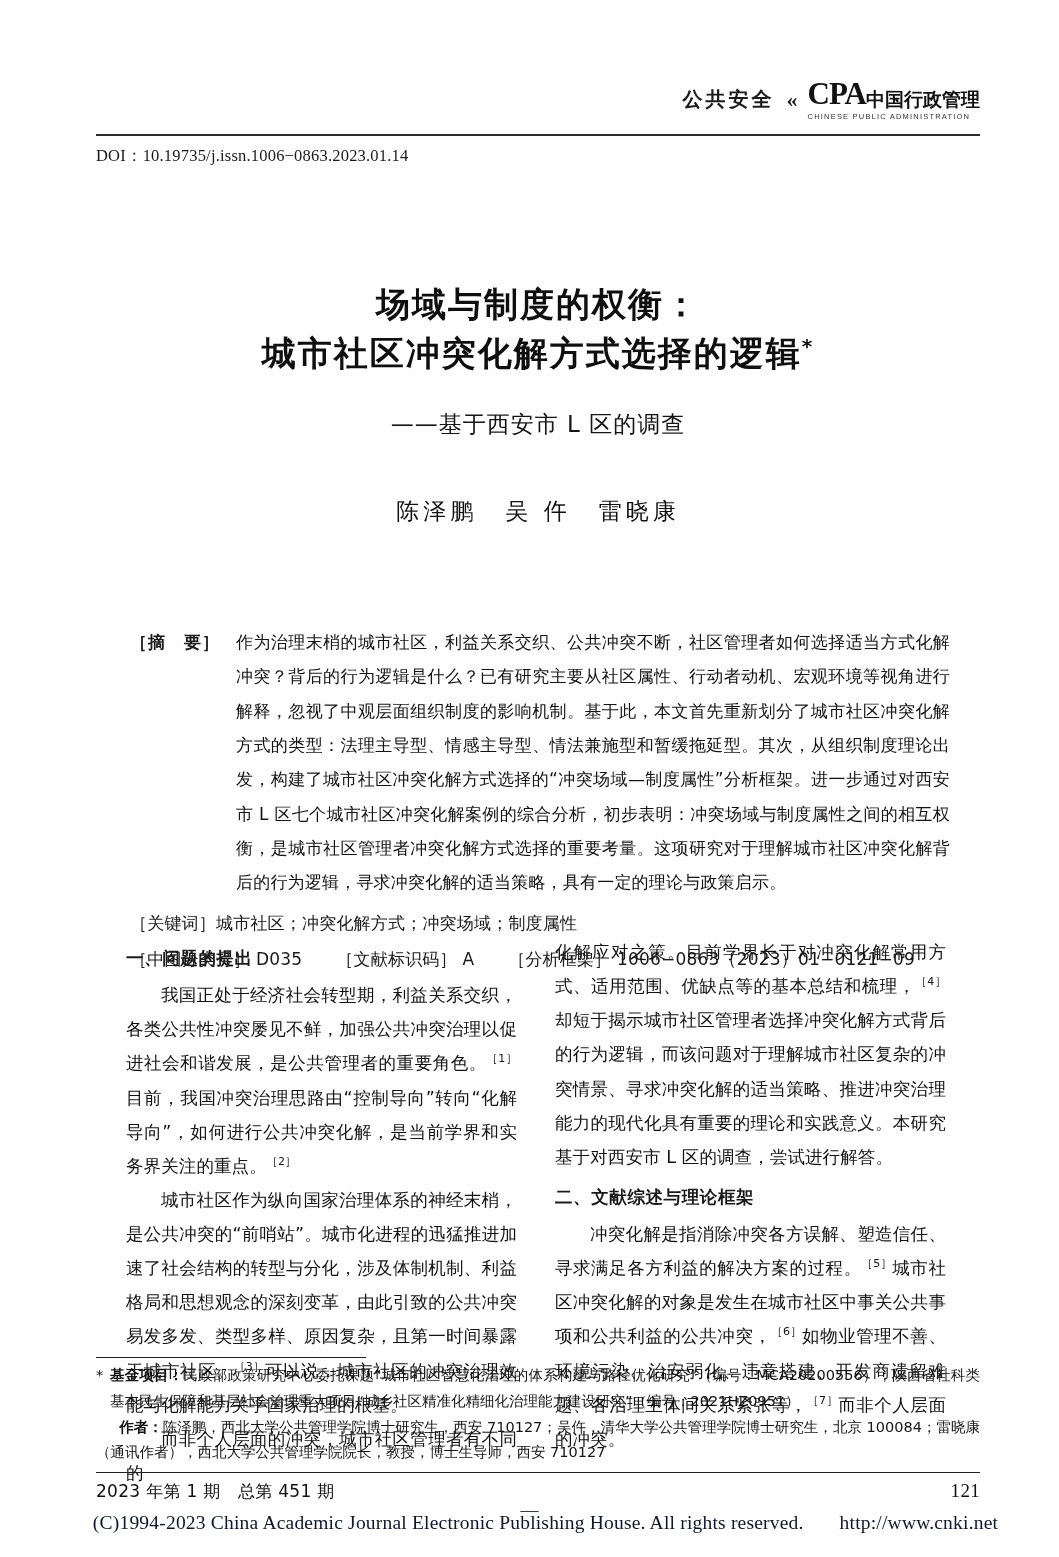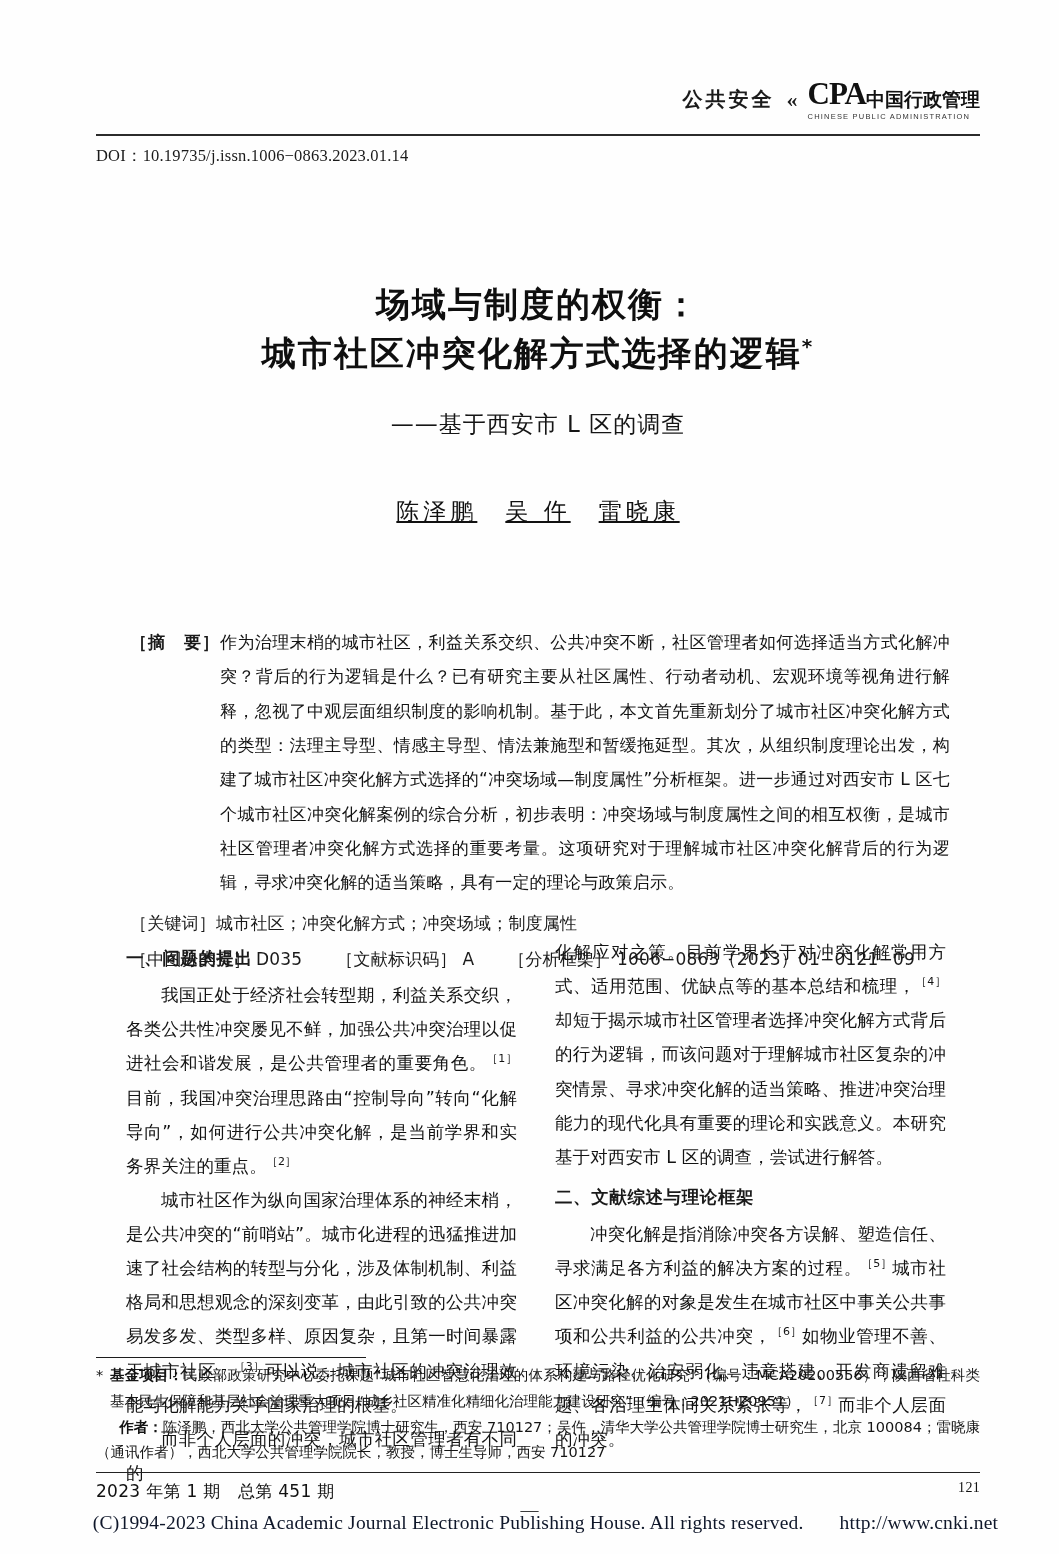--- a/index.html
+++ b/index.html
@@ -129,21 +129,20 @@
     font-size: 23px;
     letter-spacing: 1px;
     color: #151515;
   }
   .authors {
     margin-top: 56px;
     font-family: "DejaVu Sans", sans-serif;
     font-size: 23px;
     letter-spacing: 4px;
     color: #111;
-    text-decoration: underline;
   }
   .authors .gap {
     display: inline-block;
     width: 28px;
   }
   
   .abstract {
     position: absolute;
     left: 130px;
     top: 625px;
@@ -162,20 +161,21 @@
     white-space: nowrap;
     line-height: 2.02;
   }
   .abs-body {
     font-family: "DejaVu Sans", sans-serif;
     font-size: 17px;
     line-height: 2.02;
     text-align: justify;
     letter-spacing: 0.2px;
     color: #131313;
+    margin-left: 16px;
   }
   .kw {
     margin-top: 6px;
     font-family: "DejaVu Sans", sans-serif;
     font-size: 17px;
     line-height: 2.02;
     letter-spacing: 0.2px;
   }
   .clsline {
     margin-top: 2px;
@@ -270,21 +270,21 @@
     width: 884px;
     display: flex;
     justify-content: space-between;
     font-family: "DejaVu Sans", sans-serif;
     font-size: 17px;
     letter-spacing: 0.3px;
     color: #111;
   }
   .pagenum {
     font-family: "Liberation Serif", serif;
-    font-size: 14px;
+    font-size: 19px;
   }
   
   .cnki {
     position: absolute;
     left: 16px;
     top: 1512px;
     width: 1059px;
     text-align: center;
     font-family: "Liberation Serif", serif;
     font-size: 19.5px;

